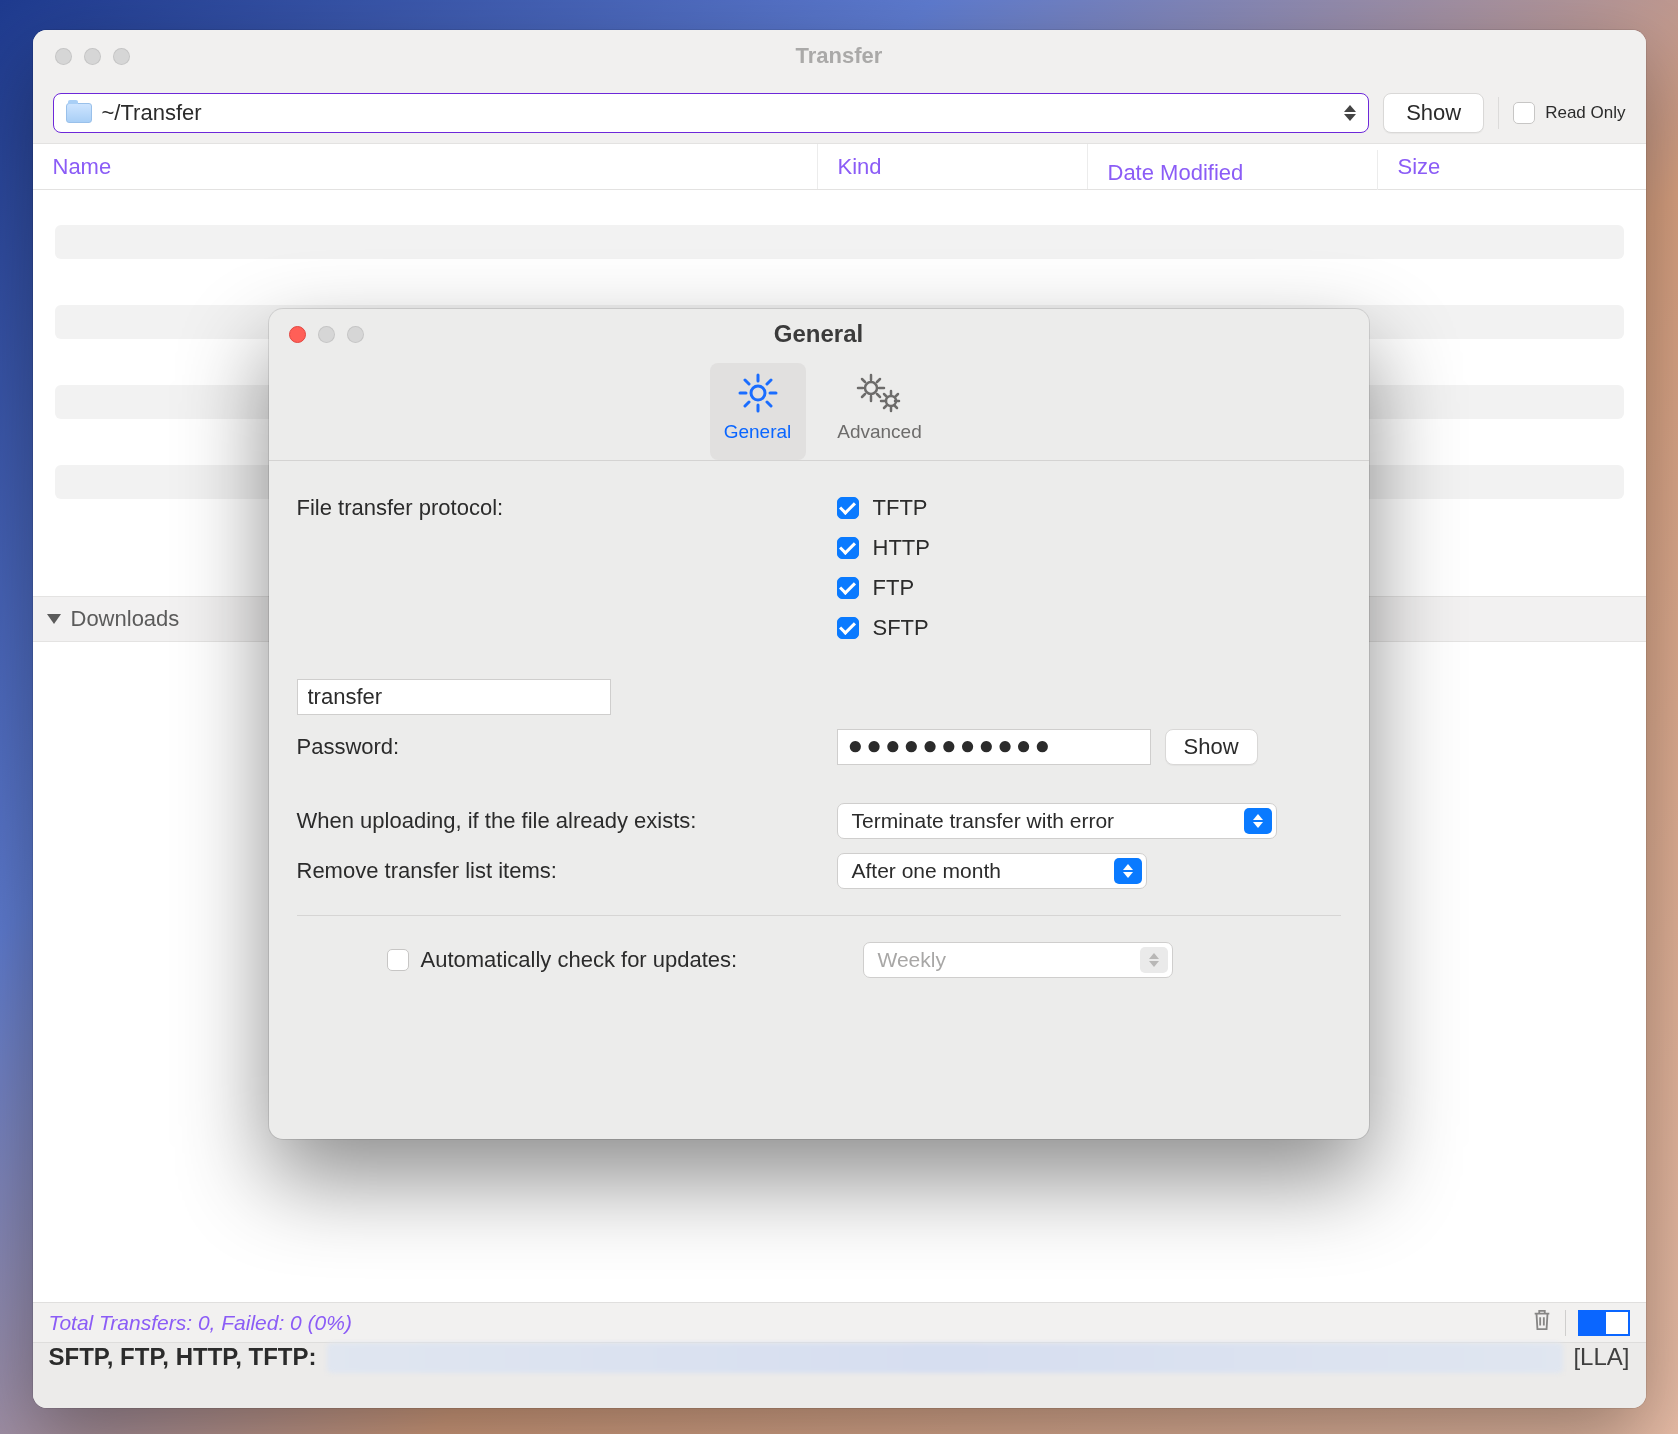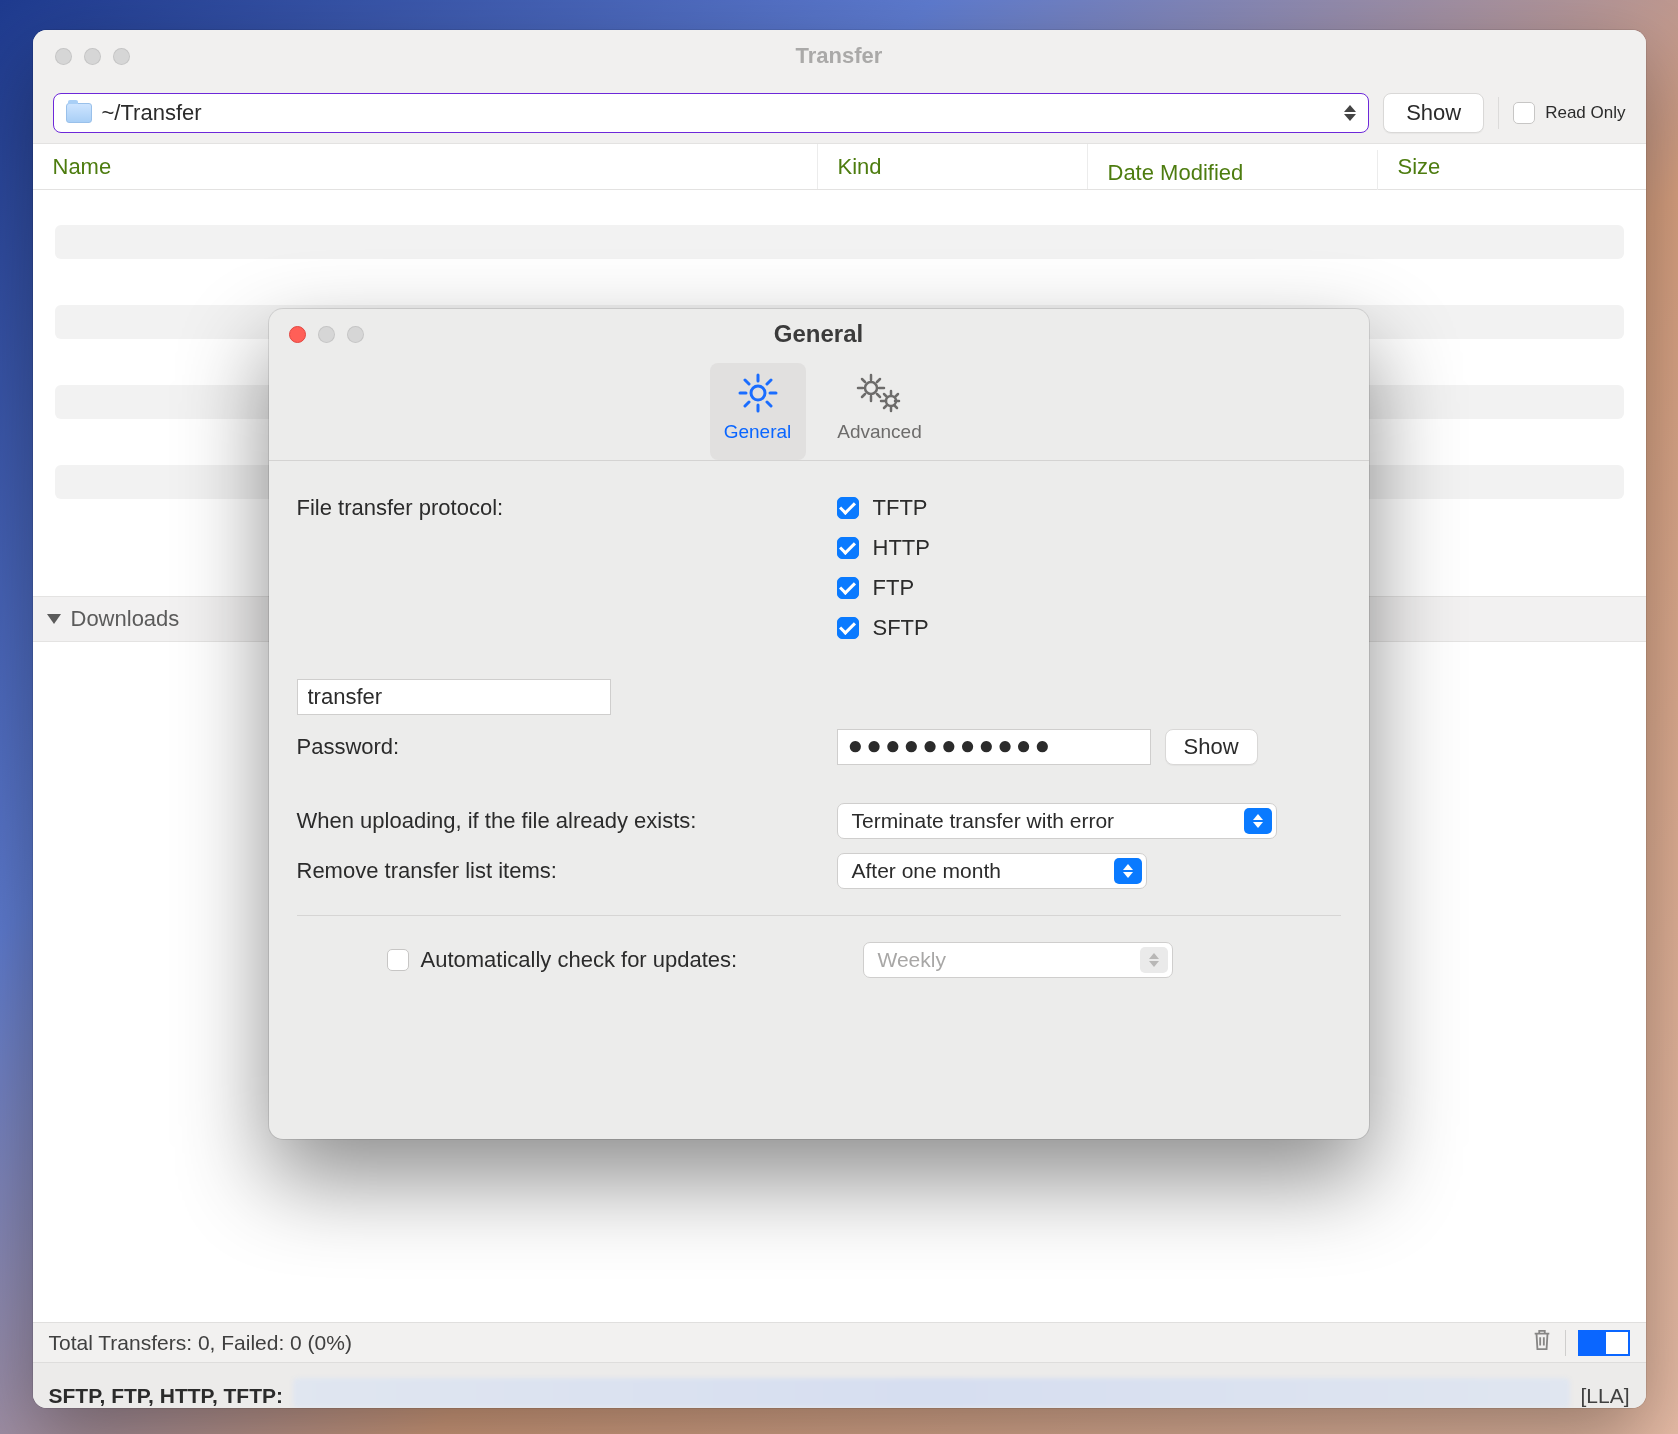--- a/index.html
+++ b/index.html
@@ -91,21 +91,21 @@
   .mac-checkbox.checked { background: #0a7aff; border-color: #0a7aff; }
   .mac-checkbox.checked::after {
     content: ""; width: 6px; height: 12px; border: solid #fff; border-width: 0 3px 3px 0;
     transform: rotate(45deg); margin-top: -3px;
   }
   .toolbar-label { font-size: 17px; color: #2b2b2b; }
 
   .columns-header {
     height: 46px; display: flex; align-items: center;
     border-bottom: 1px solid #e3e2e1; background: #fff;
-    font-size: 22px; color: #4d7c0f;
+    font-size: 22px; color: #8b5cf6;
   }
   .col { padding: 0 20px; border-right: 1px solid #ececec; height: 100%; display: flex; align-items: center; }
   .col-name { flex: 0 0 785px; }
   .col-kind { flex: 0 0 270px; }
   .col-date { flex: 0 0 290px; margin-top: 12px; }
   .col-size { flex: 1; border-right: none; }
 
   .file-area {
     position: relative; background: #fff; height: 406px; padding: 35px 22px 0 22px;
   }
@@ -120,35 +120,35 @@
   }
   .dl-arrow {
     width: 0; height: 0; border-left: 7px solid transparent; border-right: 7px solid transparent;
     border-top: 10px solid #5b5b5b;
   }
 
   .lower-pane { flex: 1; background: #fff; position: relative; }
 
   .status-bar {
     height: 40px; border-top: 1px solid #e0dfde; background: #f2f1f0;
-    display: flex; align-items: center; padding: 0 16px; font-size: 21px; color: #404040;
+    display: flex; align-items: center; padding: 0 16px; font-size: 21px; color: #8b5cf6; font-style: italic;
   }
   .status-right { margin-left: auto; display: flex; align-items: center; gap: 12px; }
   .trash-icon svg { width: 22px; height: 26px; }
   .panel-toggle { display: flex; }
   .panel-toggle .half {
     width: 26px; height: 26px; border: 2.5px solid #0a66ff;
   }
   .panel-toggle .half.left { background: #0a66ff; border-right: none; }
   .panel-toggle .half.right { background: #fff; }
   .sep-status { width: 1px; height: 26px; background: #cfcecd; }
 
   .addr-bar {
-    height: 46px; background: #ecebea; border-top: 1px solid #dedddc;
-    display: flex; align-items: flex-end; padding: 0 16px; font-size: 21px; font-weight: 600; color: #2b2b2b;
+    height: 66px; background: #ecebea; border-top: 1px solid #dedddc;
+    display: flex; align-items: flex-start; padding: 0 16px; font-size: 24px; font-weight: 600; color: #2b2b2b;
   }
   .addr-blur {
     flex: 1; height: 30px; margin: 0 10px; border-radius: 5px;
     background: linear-gradient(90deg,#e0e6f0,#d6def0,#e0e6f0);
     filter: blur(2px);
   }
   .addr-suffix { font-weight: 400; color: #404040; }
 
   .main-stack { display: flex; flex-direction: column; height: calc(100% - 114px); }
 

